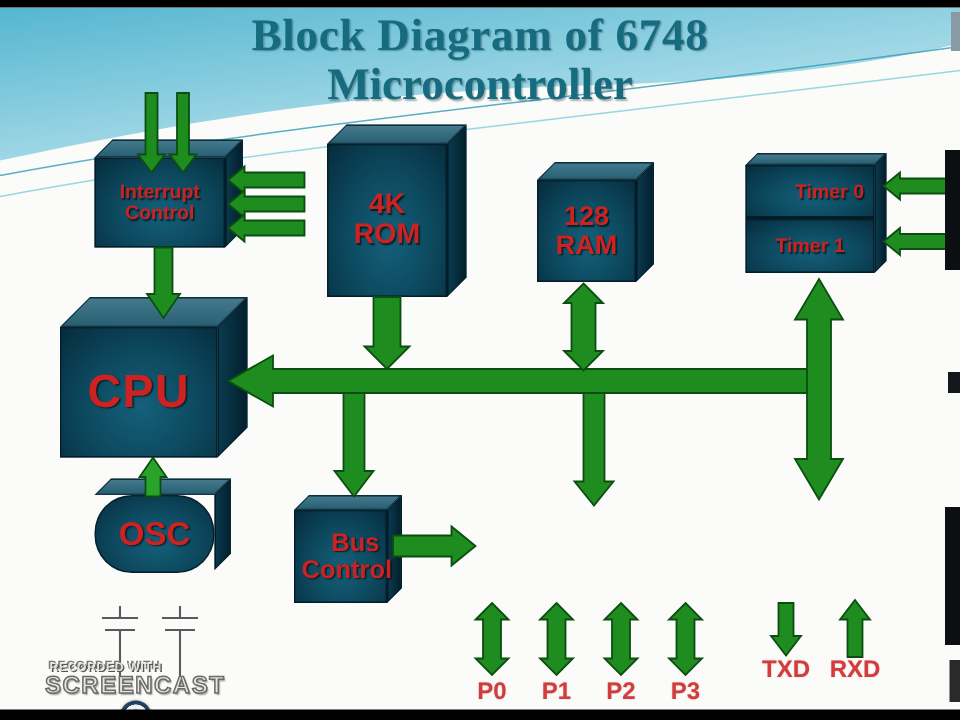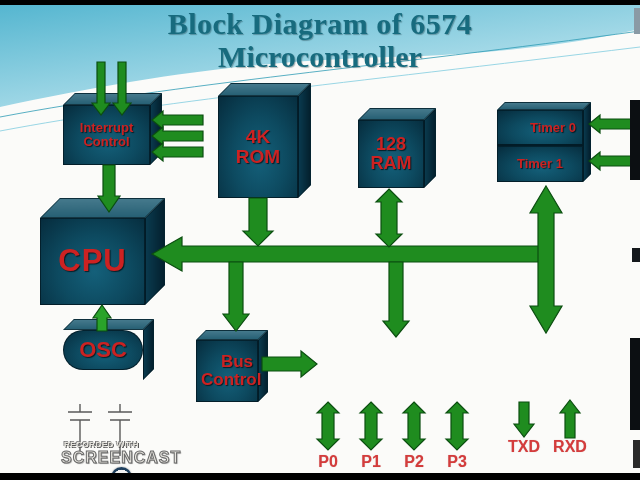--- a/index.html
+++ b/index.html
@@ -30,21 +30,21 @@
   
   .arrows{position:absolute;left:0;top:0;z-index:10;}
   .arrow{fill:var(--arrow-green,#1f8c1f);stroke:var(--arrow-outline,#0b4e10);stroke-width:1.2;}
   .arrow.bright{fill:#2aa32a;}
   .capline{stroke:#5a5a5a;stroke-width:1.4;fill:none;}
 
   .pin-label{position:absolute;z-index:12;transform:translateX(-50%);color:#d43c3c;
              font-size:16px;font-weight:bold;text-shadow:0 0 1px rgba(120,0,0,.3);}
 
   
-  .wm{position:absolute;z-index:20;color:#e3e1da;margin-left:31px;}
+  .wm{position:absolute;z-index:20;color:#e3e1da;}
   .wm-small{left:33px;top:440px;font-size:8px;font-weight:bold;letter-spacing:.5px;
             text-shadow:1px 1px 0 #555,-1px -1px 0 #777;}
   .wm-brand{left:30px;top:449px;display:flex;align-items:center;font-size:16px;font-weight:bold;
             letter-spacing:1px;color:#e8e6e0;-webkit-text-stroke:1px #6a6a6a;
             text-shadow:1px 1px 1px rgba(0,0,0,.35);flex-direction:column;}
   .wm-dot{width:21px;height:21px;border-radius:50%;margin:0 3px;
           background:radial-gradient(circle,#7ab2e4 0 31%,#f2f2f2 33% 52%,#20405e 54% 100%);
           box-shadow:0 0 2px rgba(0,0,0,.4);}
   .artifact{position:absolute;z-index:25;}
 </style>
@@ -64,21 +64,21 @@
       </linearGradient>
     </defs>
     <rect x="0" y="0" width="640" height="135" fill="url(#gw)"></rect>
     <path d="M330,135 C440,85 520,108 640,48 L640,90 C540,122 440,122 330,135 Z" fill="#a5dceb" opacity="0.9"></path>
     <path d="M0,102 C140,72 250,56 390,52 C500,49 580,38 640,24 L640,135 L0,135 Z" fill="#fbfbf9"></path>
     <path d="M0,112 C180,78 380,62 640,26" fill="none" stroke="#2f9cb5" stroke-width="1" opacity="0.8"></path>
     <path d="M0,126 C160,96 330,80 640,42" fill="none" stroke="#8ed2e2" stroke-width="1" opacity="0.9"></path>
   </svg>
 
   <div class="title">
-    <div class="l1">Block Diagram of 6574</div>
+    <div class="l1">Block Diagram of 6748</div>
     <div class="l2">Microcontroller</div>
   </div>
 
   <div class="block" style="left:63px;top:93px;width:99px;height:72px;">
     <div class="b-top" style="width:87px;height:12px;"></div>
     <div class="b-side" style="left:87px;top:12px;width:12px;height:60px;"></div>
     <div class="b-front" style="left:0;top:12px;width:87px;height:60px;">
       <div class="b-label" style="font-size:13px;max-width:70px;">Interrupt Control</div>
     </div>
   </div>
@@ -87,21 +87,21 @@
     <div class="b-top" style="width:105px;height:20px;"></div>
     <div class="b-side" style="left:105px;top:20px;width:20px;height:87px;"></div>
     <div class="b-front" style="left:0;top:20px;width:105px;height:87px;">
       <div class="b-label" style="font-size:31px;letter-spacing:1px;">CPU</div>
     </div>
   </div>
 
   <div class="block" style="left:63px;top:319px;width:91px;height:61px;">
     <div class="b-top" style="width:80px;height:11px;"></div>
     <div class="b-side" style="left:80px;top:11px;width:11px;height:50px;"></div>
-    <div class="b-front" style="left:0;top:11px;width:80px;height:40px;border-radius:25px;">
+    <div class="b-front" style="left:0;top:11px;width:80px;height:52px;border-radius:25px;">
       <div class="b-label" style="font-size:22px;">OSC</div>
     </div>
   </div>
 
   <div class="block" style="left:218px;top:83px;width:93px;height:115px;">
     <div class="b-top" style="width:80px;height:13px;"></div>
     <div class="b-side" style="left:80px;top:13px;width:13px;height:102px;"></div>
     <div class="b-front" style="left:0;top:13px;width:80px;height:102px;">
       <div class="b-label" style="font-size:19px;max-width:52px;">4K ROM</div>
     </div>

